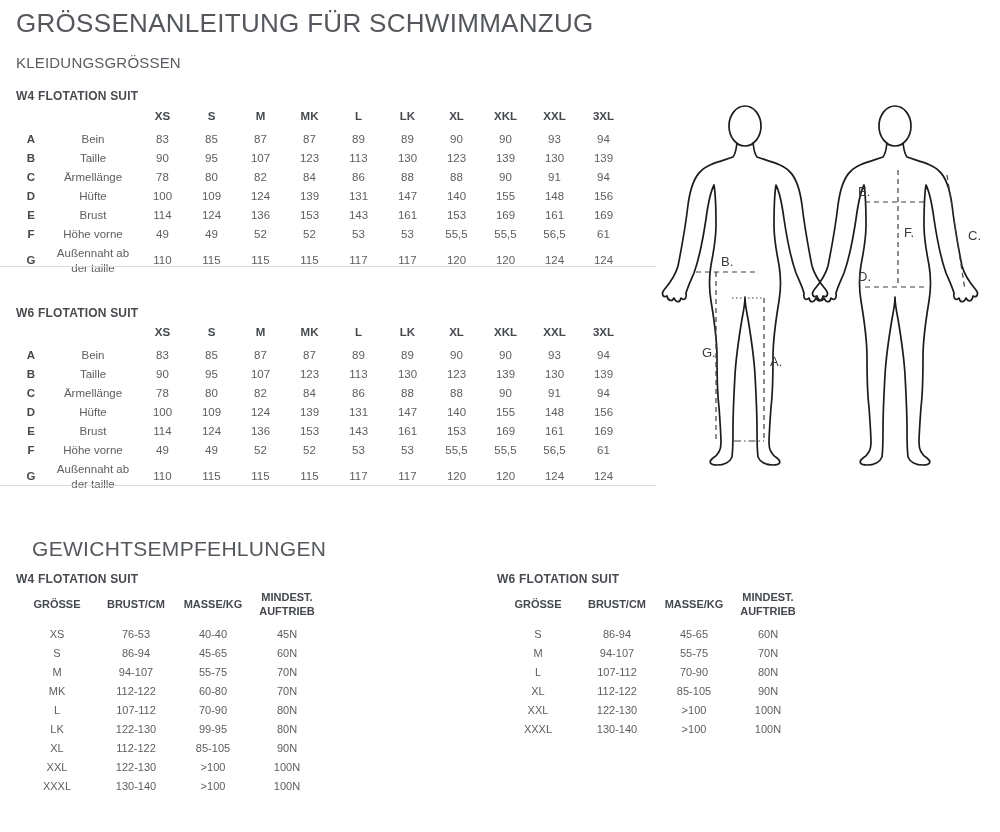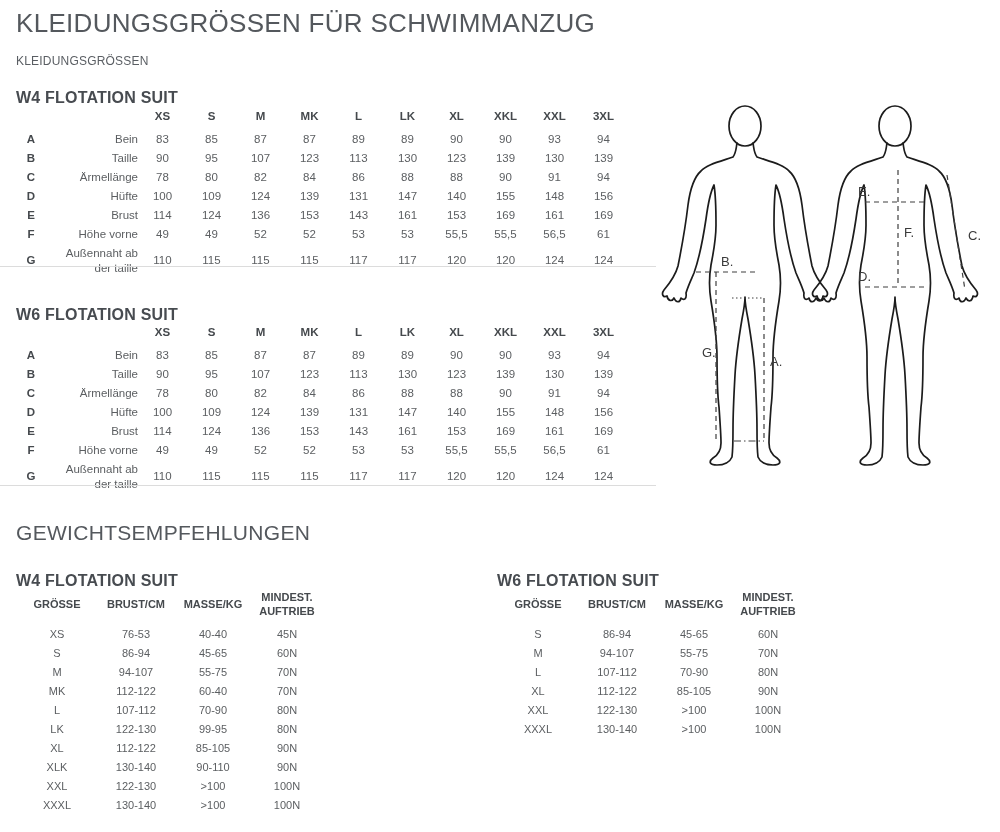--- a/index.html
+++ b/index.html
@@ -1,60 +1,60 @@
 <!DOCTYPE html>
 <html><head>
 <meta charset="utf-8">
 <style>
   html,body{margin:0;padding:0;background:#fff;}
   .page{position:relative;width:1000px;height:832px;background:#fff;overflow:hidden;
         font-family:"Liberation Sans","DejaVu Sans",sans-serif;}
   .abs{position:absolute;}
 
   h1.title{margin:0;left:16px;top:8px;font-size:26px;font-weight:400;color:#54585d;letter-spacing:.3px;}
-  h2.subhead{margin:0;left:16px;top:54px;font-size:12px;font-weight:400;color:#5a5e63;letter-spacing:.2px;}
-  h2.bighead{margin:0;left:16px;top:521px;font-size:21px;font-weight:400;color:#54585d;letter-spacing:.3px;}
-  .tbl-title{font-size:16px;font-weight:bold;color:#474b50;letter-spacing:.2px;text-align:center;}
+  h2.subhead{margin:0;left:16px;top:54px;font-size:15px;font-weight:400;color:#5a5e63;letter-spacing:.2px;}
+  h2.bighead{margin:16px;left:16px;top:521px;font-size:21px;font-weight:400;color:#54585d;letter-spacing:.3px;}
+  .tbl-title{font-size:12px;font-weight:bold;color:#474b50;letter-spacing:.2px;text-align:center;}
   .t1{left:16px;top:89px;}
   .t2{left:16px;top:306px;}
   .wt1{left:16px;top:572px;}
   .wt2{left:497px;top:572px;}
 
   .divider{left:0;width:656px;border-top:1px solid #dcdcdc;height:0;}
   .d1{top:266px;}
   .d2{top:485px;}
 
   table{border-collapse:collapse;table-layout:fixed;}
   .t1tbl{left:16px;top:107px;}
   .t2tbl{left:16px;top:323px;}
   .size th,.size td{font-size:11.5px;padding:2px 0;text-align:center;vertical-align:middle;
         font-weight:normal;color:#5b5e61;line-height:1.3;}
   .size thead th{font-weight:bold;color:#45494d;padding-bottom:6px;}
   .size td.rowkey{font-weight:bold;color:#45494d;}
-  .size td.rowlabel{text-align:right;padding-left:2px;}
+  .size td.rowlabel{text-align:center;padding-left:2px;}
 
   .wt1tbl{left:16px;top:590px;}
   .wt2tbl{left:497px;top:590px;}
   .weight th{font-weight:bold;color:#45494d;font-size:11px;text-align:center;vertical-align:middle;
         line-height:1.3;padding:0 0 6px;}
   .weight td{font-size:11px;color:#5b5e61;text-align:center;padding:3.5px 0;}
 
   .figures{left:655px;top:98px;}
   .figures .body{fill:none;stroke:#1c1c1c;stroke-width:1.7;stroke-linecap:round;stroke-linejoin:round;}
   .figures .dash{fill:none;stroke:#3f3f3f;stroke-width:1.2;stroke-dasharray:5,4;}
   .figures .dots{fill:none;stroke:#3f3f3f;stroke-width:1;stroke-dasharray:1.5,2.5;}
   .figures .dashdot{fill:none;stroke:#3f3f3f;stroke-width:1;stroke-dasharray:7,3,1.5,3;}
   .figures text{font-family:"Liberation Sans","DejaVu Sans",sans-serif;font-size:13px;fill:#3a3a3a;}
 </style>
 </head>
 <body>
 
 <div class="page">
 
-  <h1 class="abs title">KLEIDUNGSGRÖSSEN FÜR SCHWIMMANZUG</h1>
+  <h1 class="abs title">GRÖSSENANLEITUNG FÜR SCHWIMMANZUG</h1>
   <h2 class="abs subhead">KLEIDUNGSGRÖSSEN</h2>
 
   <div class="abs tbl-title t1">W4 FLOTATION SUIT</div>
   <table class="abs size t1tbl">
       <colgroup>
         <col style="width: 30px;">
         <col style="width: 92px;">
         <col style="width: 49px;">
         <col style="width: 49px;">
         <col style="width: 49px;">
@@ -438,45 +438,39 @@
         </tr>
         <tr>
           <td>M</td>
           <td>94-107</td>
           <td>55-75</td>
           <td>70N</td>
         </tr>
         <tr>
           <td>MK</td>
           <td>112-122</td>
-          <td>60-40</td>
+          <td>60-80</td>
           <td>70N</td>
         </tr>
         <tr>
           <td>L</td>
           <td>107-112</td>
           <td>70-90</td>
           <td>80N</td>
         </tr>
         <tr>
           <td>LK</td>
           <td>122-130</td>
           <td>99-95</td>
           <td>80N</td>
         </tr>
         <tr>
           <td>XL</td>
           <td>112-122</td>
           <td>85-105</td>
-          <td>90N</td>
-        </tr>
-        <tr>
-          <td>XLK</td>
-          <td>130-140</td>
-          <td>90-110</td>
           <td>90N</td>
         </tr>
         <tr>
           <td>XXL</td>
           <td>122-130</td>
           <td>&gt;100</td>
           <td>100N</td>
         </tr>
         <tr>
           <td>XXXL</td>

